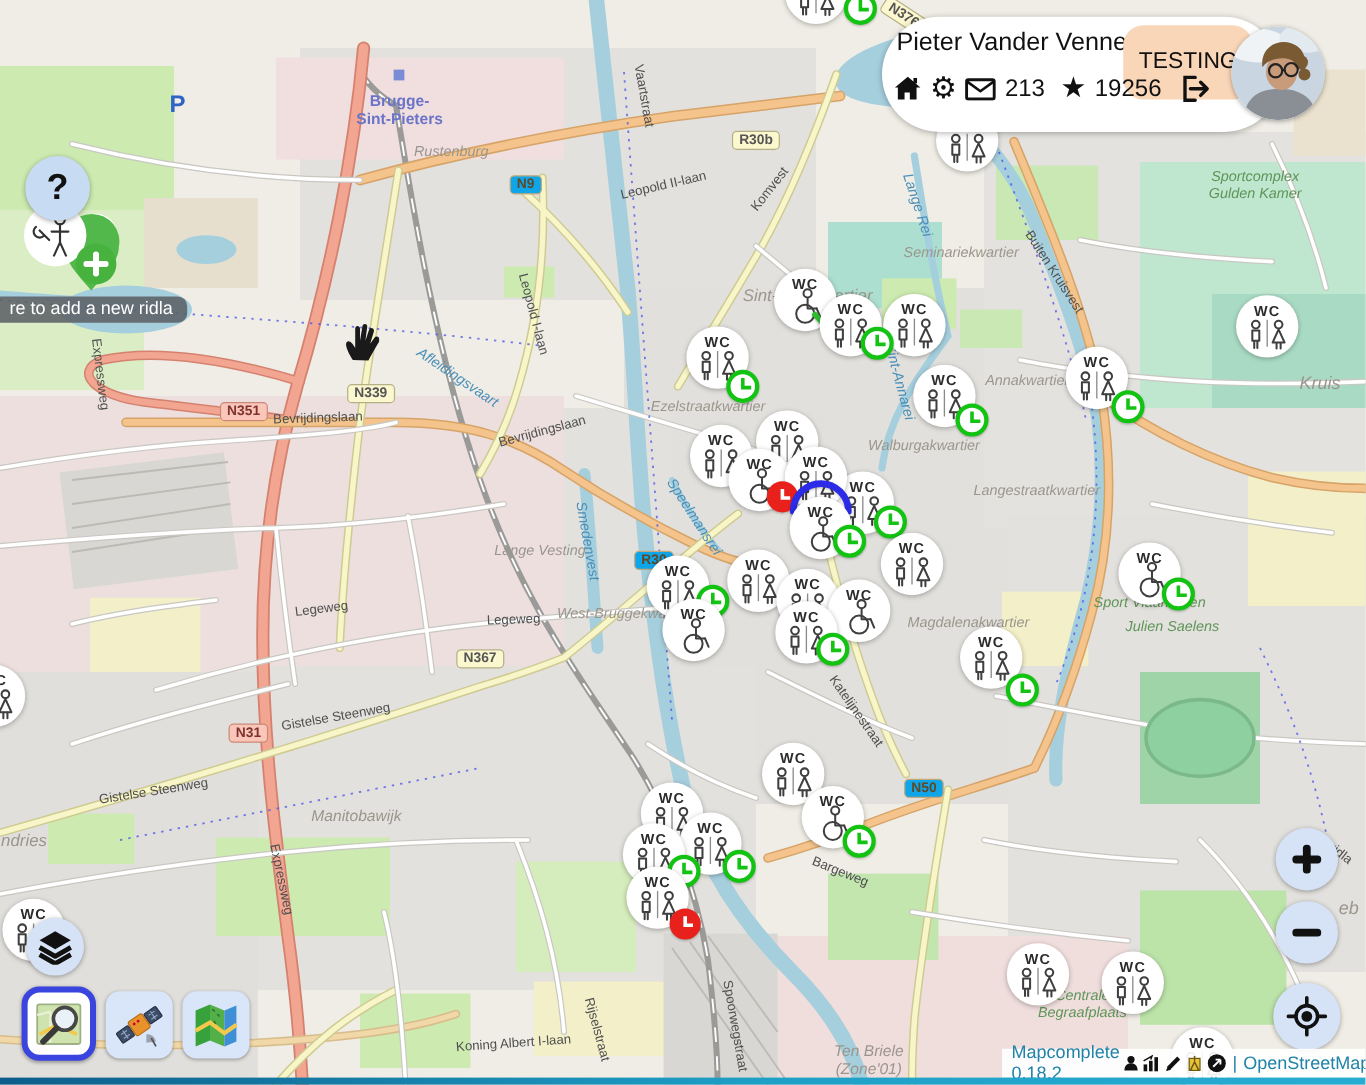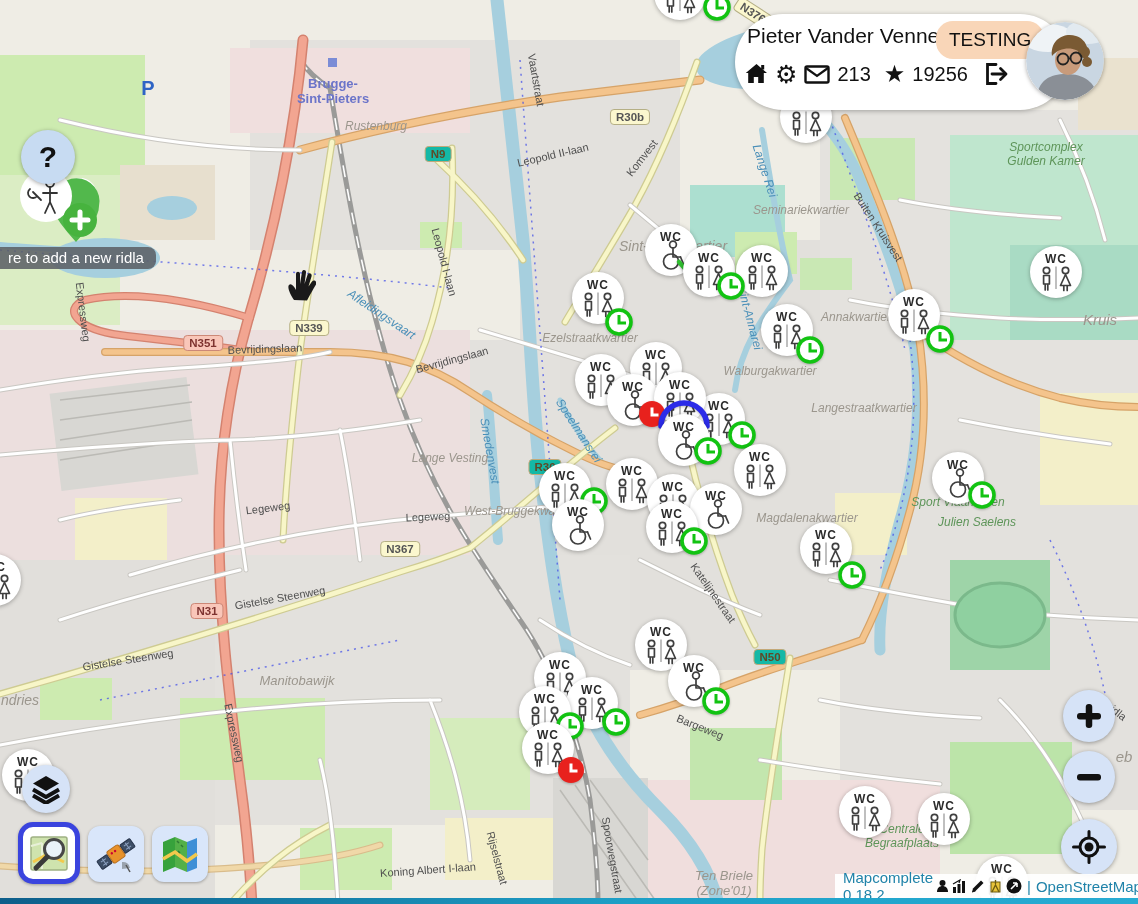--- a/index.html
+++ b/index.html
@@ -9,32 +9,32 @@
   .mlabel{position:absolute;transform:translate(-50%,-50%) rotate(var(--r,0deg));white-space:pre;text-align:center;line-height:1.15;pointer-events:none;}
   .lab-st{font-size:11px;color:#4F4F4F;}
   .lab-ar{font-style:italic;color:#9B968D;font-size:12px;}
   .lab-wt{font-style:italic;color:#4A8FB8;font-size:12px;}
   .lab-gr{font-style:italic;color:#5E9559;font-size:12px;}
   .lab-pu{font-weight:bold;color:#6B74C9;font-size:13px;}
   .lab-pk{font-weight:bold;color:#2E64C5;font-size:20px;}
   .shield{position:absolute;transform:translate(-50%,-50%) rotate(var(--r,0deg));font-weight:bold;font-size:11.5px;padding:1px 5px;border-radius:4px;border:1.5px solid;white-space:nowrap;}
   .sh-salmon{background:#F9C6B9;border-color:#CC8877;color:#7E3330;}
   .sh-yellow{background:#FBF7CE;border-color:#B5AF85;color:#555;}
-  .sh-tan{background:#14b8a6;border-color:#C3A878;color:#5E4A28;}
+  .sh-tan{background:#0ea5e9;border-color:#C3A878;color:#5E4A28;}
   .pin{position:absolute;filter:drop-shadow(0 1px 2px rgba(0,0,0,.30));}
   .wct{font-family:"Liberation Sans",sans-serif;font-size:12px;font-weight:700;fill:#2B2B2B;letter-spacing:1px;text-anchor:middle;}
   .fig{stroke:#3F3F3F;stroke-width:1.7;fill:none;stroke-linecap:round;stroke-linejoin:round;}
   .bdg{position:absolute;filter:drop-shadow(0 1px 1px rgba(0,0,0,.25));}
   .circle-btn{position:absolute;border-radius:50%;background:#D6E3F7;display:flex;align-items:center;justify-content:center;box-shadow:0 1px 4px rgba(0,0,0,.35);cursor:pointer;}
   #search{position:absolute;left:16px;top:13px;width:512px;height:40px;background:#fff;border-radius:21px;box-shadow:0 1px 4px rgba(0,0,0,.25);display:flex;align-items:center;}
   #search input{flex:1;border:0;outline:0;background:transparent;font-size:20px;color:#333;padding:0 6px 0 16px;font-family:"Liberation Sans",sans-serif;}
   #search input::placeholder{color:#ABABAB;}
   #userpanel{position:absolute;left:735px;top:14px;width:333px;height:96px;background:#fff;border-radius:48px;box-shadow:0 1px 5px rgba(0,0,0,.3);}
   #username{position:absolute;left:12px;top:10px;font-size:21px;color:#111;white-space:nowrap;}
-  #userbadge{position:absolute;left:201px;top:7px;background:#F9D6B8;border-radius:17px;padding:8px 13px;font-size:19px;color:#111;}
+  #userbadge{position:absolute;left:201px;top:7px;background:#F9D6B8;border-radius:17px;padding:20px 13px;font-size:19px;color:#111;}
   #userrow{position:absolute;left:10px;top:48px;display:flex;align-items:center;gap:7px;font-size:20px;color:#111;}
   #avatar{position:absolute;left:1026px;top:22px;width:78px;height:78px;border-radius:50%;overflow:hidden;box-shadow:0 1px 4px rgba(0,0,0,.35);cursor:pointer;}
   #tooltip{position:absolute;left:0;top:247px;background:rgba(92,97,102,.88);color:#fff;font-size:15px;padding:2px 12px 3px 8px;border-radius:0 8px 8px 0;}
   #stylebar .sbtn{position:absolute;border-radius:12px;background:#D9E6FA;box-shadow:0 1px 3px rgba(0,0,0,.3);display:flex;align-items:center;justify-content:center;cursor:pointer;}
   #attribution{position:absolute;left:835px;top:874px;right:0;height:24px;background:rgba(255,255,255,.92);display:flex;align-items:center;gap:3px;font-size:15px;color:#2083A9;padding-left:8px;}
   #bottomstrip{position:absolute;left:0;bottom:0;width:100%;height:6px;background:linear-gradient(90deg,#0D5E8A,#1E9FC6 55%,#27ACD3);}
   .aic{display:inline-flex;align-items:center;}
 </style>
 </head>
 <body>

